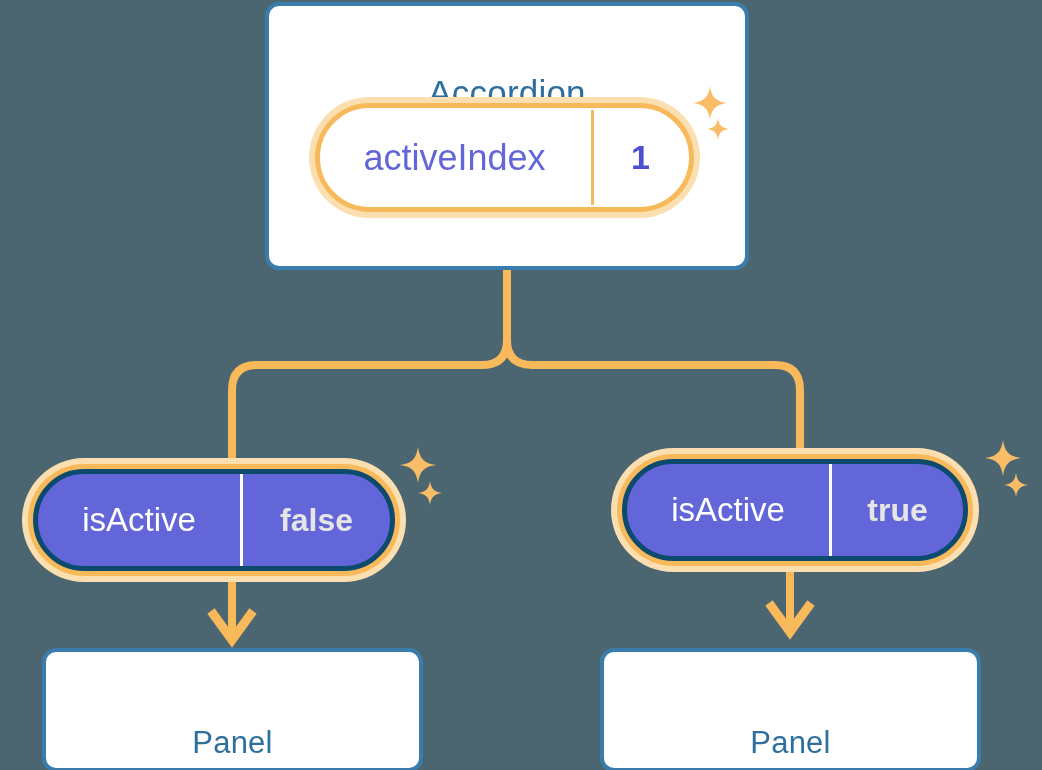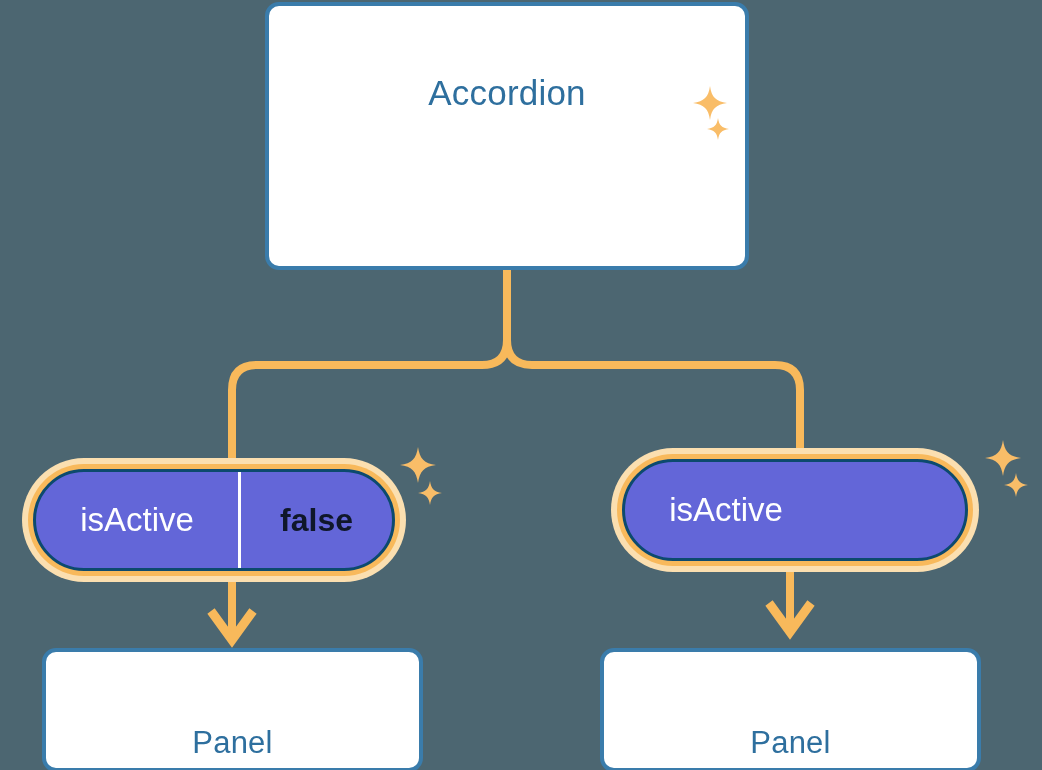--- a/index.html
+++ b/index.html
@@ -124,28 +124,28 @@
   #pill-active-index .pill-val {
     flex: 1 1 auto;
     color: #4b4fd0;
     font-size: 34px;
     border-left: 3px solid #f3b95f;
   }
 
   
   .pill-bool .pill-inner {
     background: #6366d8;
-    border: 3px solid #0c4a6e;
+    border: 5px solid #0c4a6e;
   }
   .pill-bool .pill-key {
     color: #ffffff;
     font-size: 33px;
   }
   .pill-bool .pill-val {
-    color: #0f172a;
+    color: #e5e5e5;
     font-size: 32px;
     border-left: 3px solid #ffffff;
   }
 
   #pill-is-active-false {
     left: 22px;
     top: 458px;
     width: 384px;
     height: 124px;
   }
@@ -192,20 +192,28 @@
     <path d="M 211 611 L 232 640 L 253 611" fill="none" stroke="#f8b95b" stroke-width="9" stroke-linecap="butt" stroke-linejoin="miter"></path>
 
     <path d="M 790 572 L 790 628" fill="none" stroke="#f8b95b" stroke-width="8" stroke-linecap="butt"></path>
     <path d="M 769 603 L 790 632 L 811 603" fill="none" stroke="#f8b95b" stroke-width="9" stroke-linecap="butt" stroke-linejoin="miter"></path>
   </svg>
 
   <div class="card" id="accordion-card">
     <div class="card-title">Accordion</div>
   </div>
 
+  <div class="pill-wrap" id="pill-active-index">
+    <div class="pill-ring">
+      <div class="pill-inner">
+        <div class="pill-key">activeIndex</div>
+        <div class="pill-val">1</div>
+      </div>
+    </div>
+  </div>
 
   <div class="sparkle" style="left:693px; top:86px;">
     <svg width="34" height="34" viewBox="0 0 34 34">
       <path d="M17 0 C18.6 11.2 22.8 15.4 34 17 C22.8 18.6 18.6 22.8 17 34 C15.4 22.8 11.2 18.6 0 17 C11.2 15.4 15.4 11.2 17 0 Z" fill="#f9bd68"></path>
     </svg>
   </div>
   <div class="sparkle" style="left:707px; top:118px;">
     <svg width="22" height="22" viewBox="0 0 22 22">
       <path d="M11 0 C12.1 7.3 14.7 9.9 22 11 C14.7 12.1 12.1 14.7 11 22 C9.9 14.7 7.3 12.1 0 11 C7.3 9.9 9.9 7.3 11 0 Z" fill="#f9bd68"></path>
     </svg>
@@ -232,20 +240,21 @@
   </div>
 
   <div class="card panel-card" id="panel-card-left">
     <div class="card-title">Panel</div>
   </div>
 
   <div class="pill-wrap pill-bool" id="pill-is-active-true">
     <div class="pill-ring">
       <div class="pill-inner">
         <div class="pill-key">isActive</div>
+        <div class="pill-val">true</div>
       </div>
     </div>
   </div>
 
   <div class="sparkle" style="left:985px; top:440px;">
     <svg width="36" height="36" viewBox="0 0 36 36">
       <path d="M18 0 C19.7 11.9 24.1 16.3 36 18 C24.1 19.7 19.7 24.1 18 36 C16.3 24.1 11.9 19.7 0 18 C11.9 16.3 16.3 11.9 18 0 Z" fill="#f9bd68"></path>
     </svg>
   </div>
   <div class="sparkle" style="left:1004px; top:473px;">

